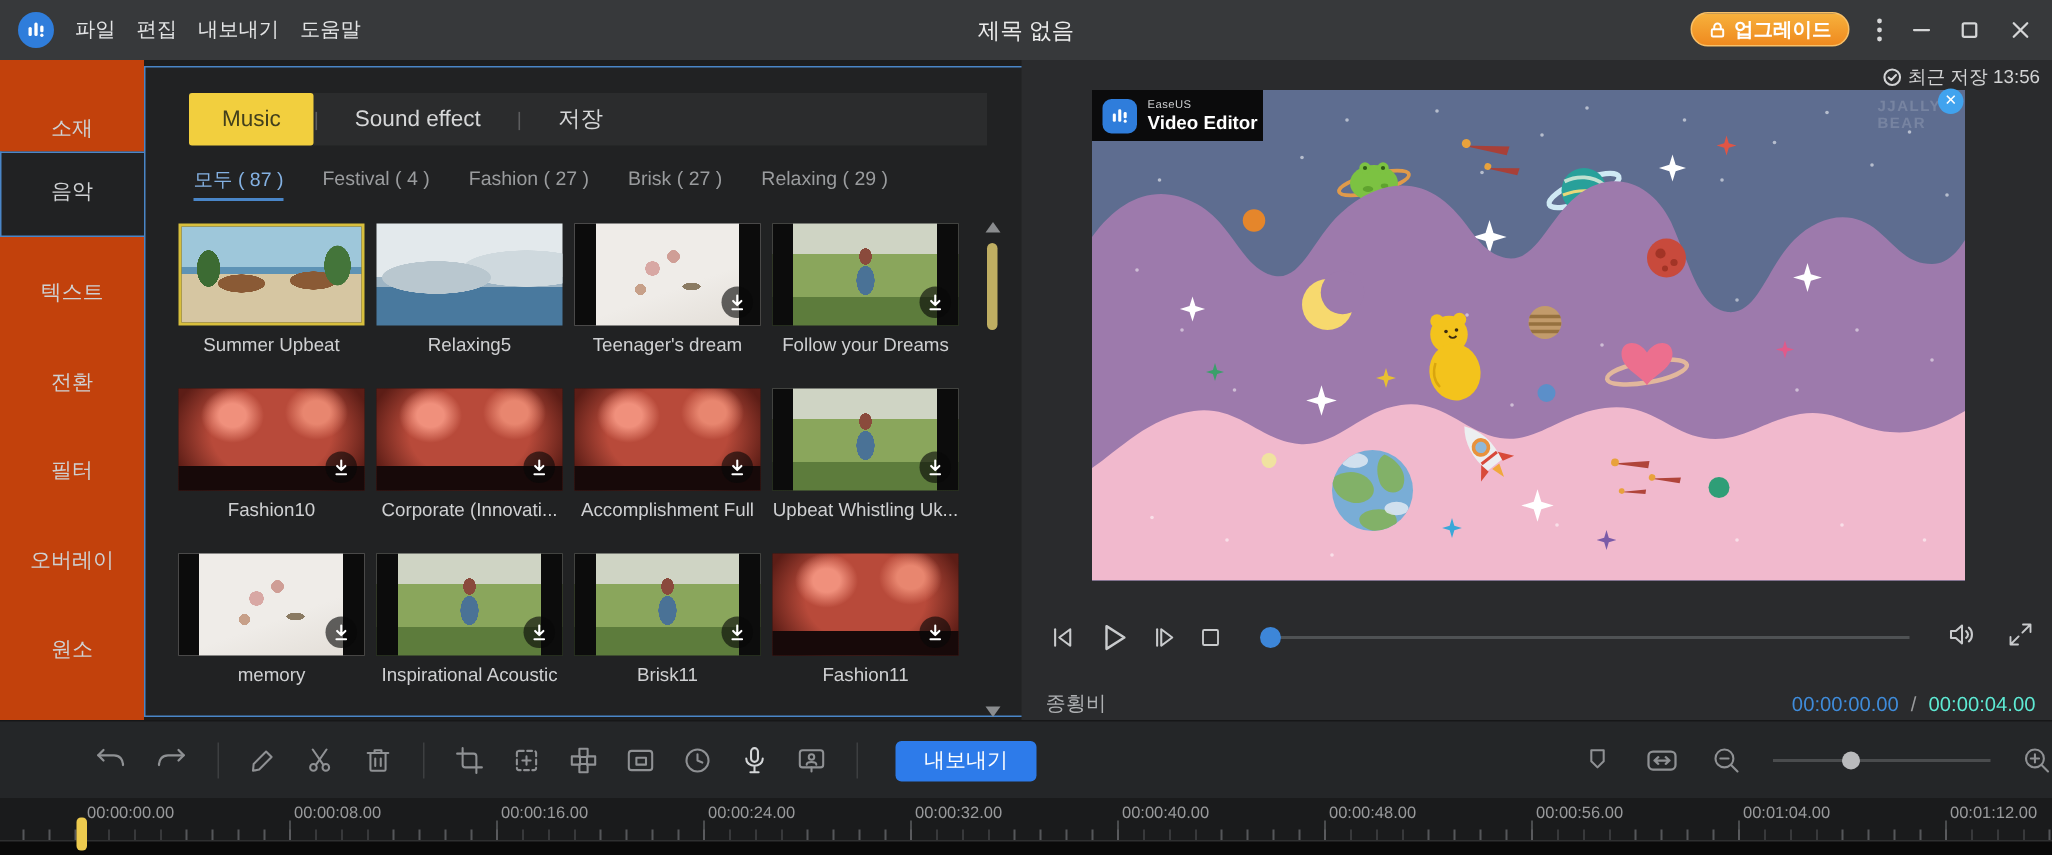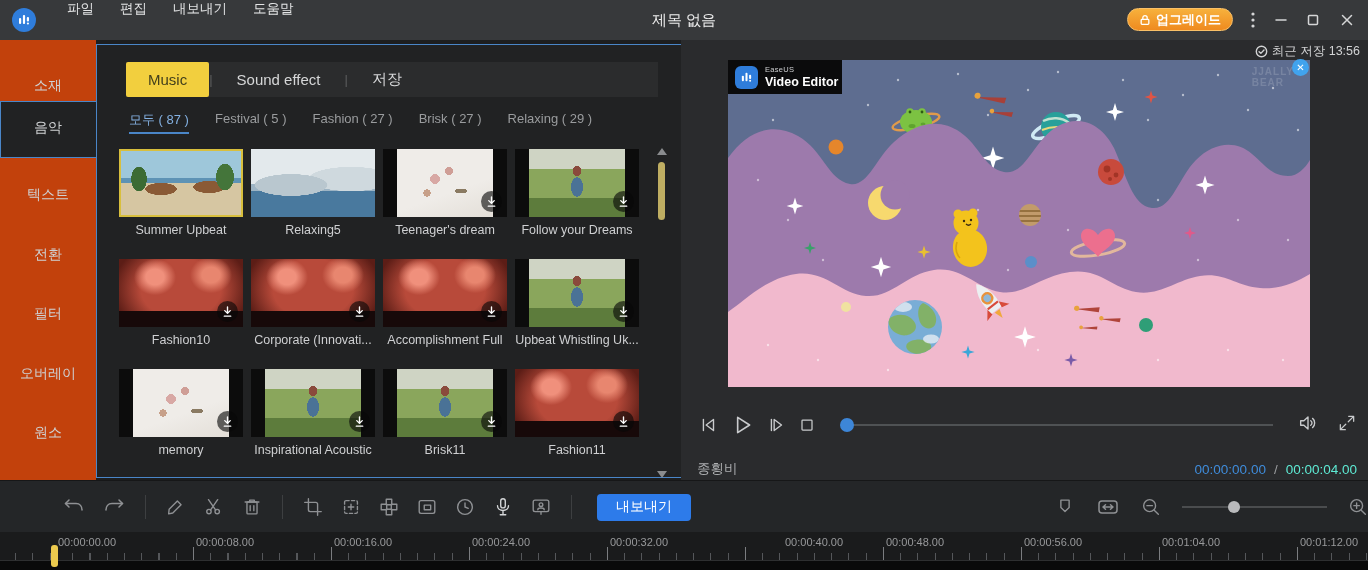--- a/index.html
+++ b/index.html
@@ -4,21 +4,21 @@
 <style>
   * { margin:0; padding:0; box-sizing:border-box; }
   html,body { background:#000; }
   body { font-family:"Liberation Sans","DejaVu Sans",sans-serif; }
   .app { position:relative; width:1368px; height:570px; background:#1d1e1f; overflow:hidden; }
 
   
   .titlebar { position:absolute; left:0; top:0; width:1368px; height:40px; background:#37393b; display:flex; align-items:center; }
   .appicon { position:absolute; left:12px; top:8px; width:24px; height:24px; border-radius:50%; background:#2f7ddb; display:flex; align-items:center; justify-content:center; }
   .appicon svg { display:block; }
-  .menus { position:absolute; left:50px; top:0; height:40px; display:flex; align-items:flex-start; gap:26px;margin-left:17px; }
+  .menus { position:absolute; left:50px; top:0; height:40px; display:flex; align-items:center; gap:14px; }
   .menu-item { color:#e3e4e5; font-size:13.5px; cursor:default; }
   .wintitle { position:absolute; left:0; right:0; top:0; height:40px; display:flex; align-items:center; justify-content:center; color:#ececec; font-size:15px; pointer-events:none; }
   .upgrade { position:absolute; left:1127px; top:8px; width:106px; height:23px; border-radius:12px; background:linear-gradient(180deg,#f7b13c,#ef8a1f); border:1px solid #f8c068; display:flex; align-items:center; justify-content:center; gap:5px; color:#fff; font-size:13px; font-weight:bold; }
   .tb-dots { position:absolute; left:1243px; top:9px; width:20px; height:22px; display:flex; align-items:center; justify-content:center; color:#d5d6d7; }
   .winbtn { position:absolute; top:9px; width:26px; height:22px; display:flex; align-items:center; justify-content:center; color:#d5d6d7; }
   .win-min { left:1268px; } .win-max { left:1300px; } .win-close { left:1334px; }
 
   
   .sidebar { position:absolute; left:0; top:40px; width:96px; height:440px; background:#c2410c; }
   .side-item { position:absolute; left:0; width:96px; height:28px; display:flex; align-items:center; justify-content:center; color:#cfd1d3; font-size:14px; }
@@ -188,21 +188,21 @@
   <div class="panel">
     <div class="ptabs">
       <div class="ptab active">Music</div>
       <span class="ptab-sep">|</span>
       <div class="ptab">Sound effect</div>
       <span class="ptab-sep">|</span>
       <div class="ptab">저장</div>
     </div>
     <div class="filters">
       <span class="filter active">모두 ( 87 )</span>
-      <span class="filter">Festival ( 5 )</span>
+      <span class="filter">Festival ( 4 )</span>
       <span class="filter">Fashion ( 27 )</span>
       <span class="filter">Brisk ( 27 )</span>
       <span class="filter">Relaxing ( 29 )</span>
     </div>
 
     <div class="gitem" style="left:18px;top:104px">
       <div class="thumb thumb-beach selected"></div>
       <div class="glabel">Summer Upbeat</div>
     </div>
     <div class="gitem" style="left:150px;top:104px">
@@ -684,21 +684,21 @@
   </div>
 
   <div class="timeline">
     <div class="ticks-minor"></div>
     <div class="ticks-major"></div>
     <span class="tl-label" style="left:58px">00:00:00.00</span>
     <span class="tl-label" style="left:196px">00:00:08.00</span>
     <span class="tl-label" style="left:334px">00:00:16.00</span>
     <span class="tl-label" style="left:472px">00:00:24.00</span>
     <span class="tl-label" style="left:610px">00:00:32.00</span>
-    <span class="tl-label" style="left:785px">00:00:40.00</span>
+    <span class="tl-label" style="left:748px">00:00:40.00</span>
     <span class="tl-label" style="left:886px">00:00:48.00</span>
     <span class="tl-label" style="left:1024px">00:00:56.00</span>
     <span class="tl-label" style="left:1162px">00:01:04.00</span>
     <span class="tl-label" style="left:1300px">00:01:12.00</span>
   </div>
   <div class="bottomstrip"></div>
   <div class="playhead"></div>
 
 </div>
 

